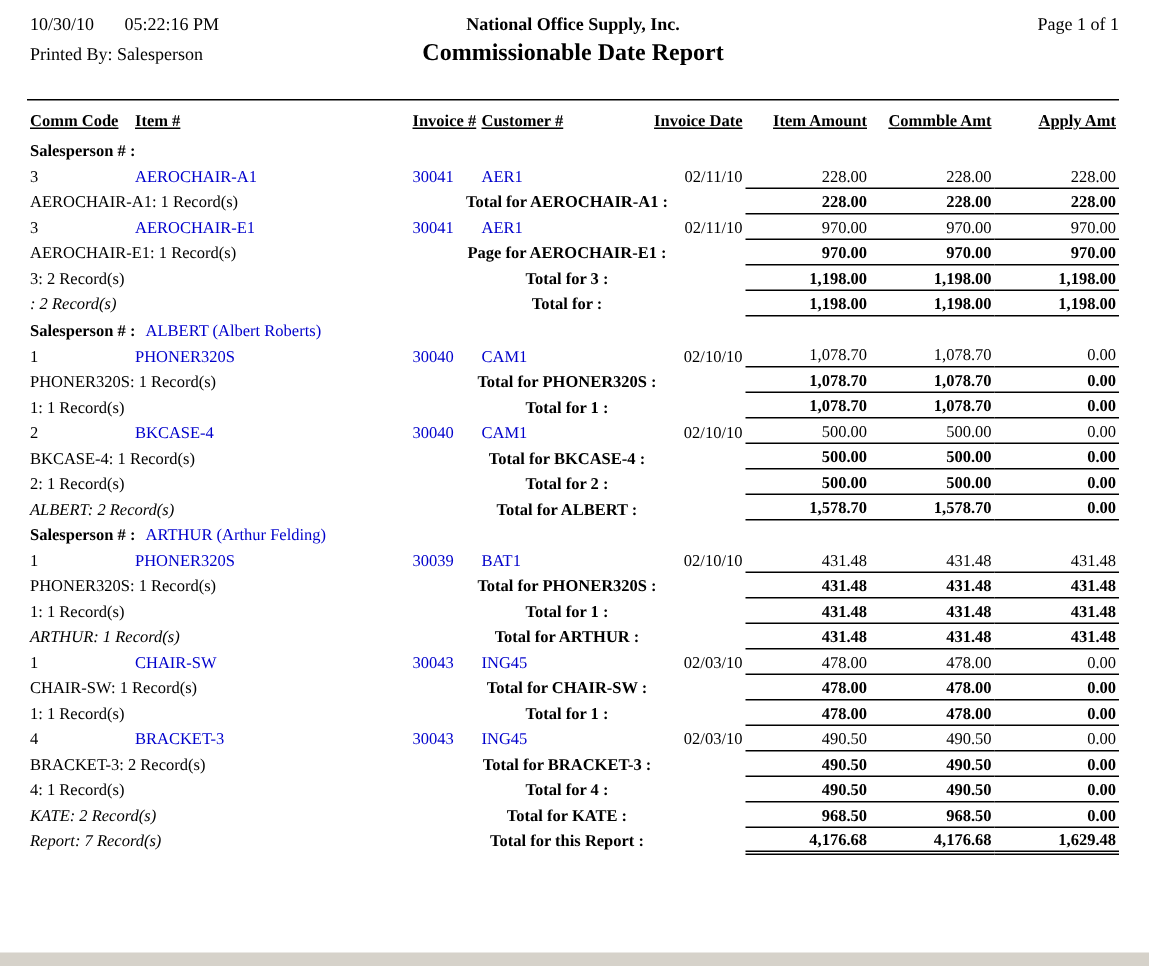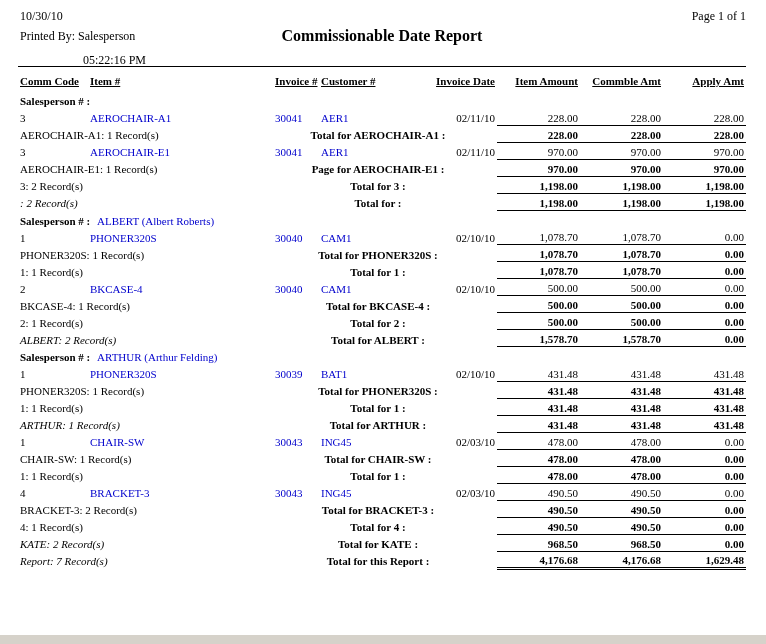--- a/index.html
+++ b/index.html
@@ -8,21 +8,21 @@
     background: #ffffff;
     font-family: "Liberation Serif", serif;
     color: #000;
     overflow: hidden;
   }
   .report { padding: 7px 20px 0 18px; position: relative; }
 
   
   .hdr-row1 { position: relative; height: 19px; font-size: 12px; }
   .hdr-date { position: absolute; left: 2px; top: 2px; }
-  .hdr-time { position: absolute; left: 65px; top: 2px; margin-top: 44px; }
+  .hdr-time { position: absolute; left: 65px; top: 2px; }
   .company  { position: absolute; left: 0; right: 0; top: 2px; text-align: center; font-weight: bold; font-size: 12px; }
   .pageno   { position: absolute; right: 0; top: 2px; }
   .hdr-row2 { position: relative; height: 26px; font-size: 12px; }
   .printedby{ position: absolute; left: 2px; top: 3px; }
   .rpt-title{ position: absolute; left: 0; right: 0; top: 1px; text-align: center; font-weight: bold; font-size: 16px; }
   .hdr-rule { border-bottom: 1px solid #000; margin-top: 14px; }
 
   
   table { width: 728px; border-collapse: collapse; table-layout: fixed; font-size: 11px; margin-top: 5px; }
   th { font-weight: bold; text-align: left; padding: 3px 2px 4px; white-space: nowrap; overflow: visible; }
@@ -44,20 +44,21 @@
   .footer-strip { position: fixed; left: 0; right: 0; bottom: 0; height: 9px; background: #d6d2ca; }
 </style>
 </head>
 <body>
 
 <div class="report">
 
   <div class="hdr-row1">
     <span class="hdr-date">10/30/10</span>
     <span class="hdr-time">05:22:16 PM</span>
+    <span class="company">National Office Supply, Inc.</span>
     <span class="pageno">Page 1 of 1</span>
   </div>
 
   <div class="hdr-row2">
     <span class="printedby">Printed By: Salesperson</span>
     <span class="rpt-title">Commissionable Date Report</span>
   </div>
 
   <div class="hdr-rule"></div>
 

